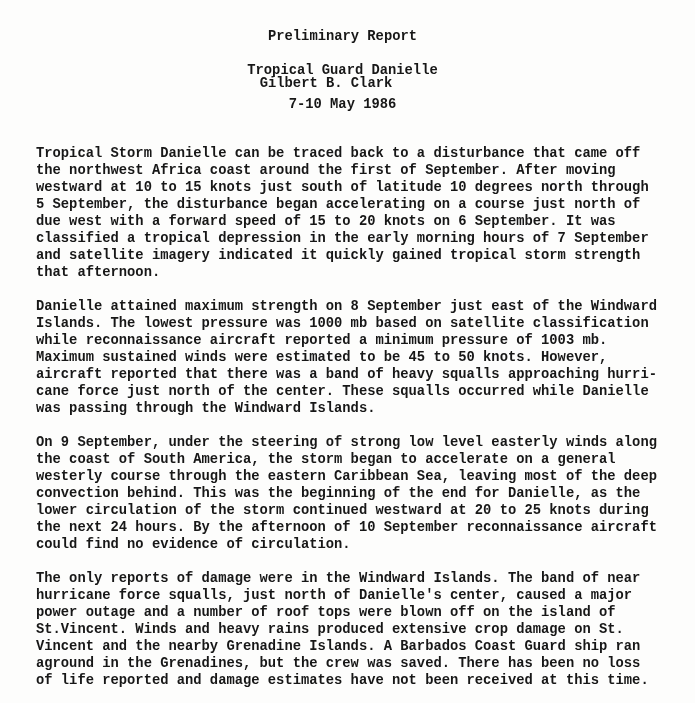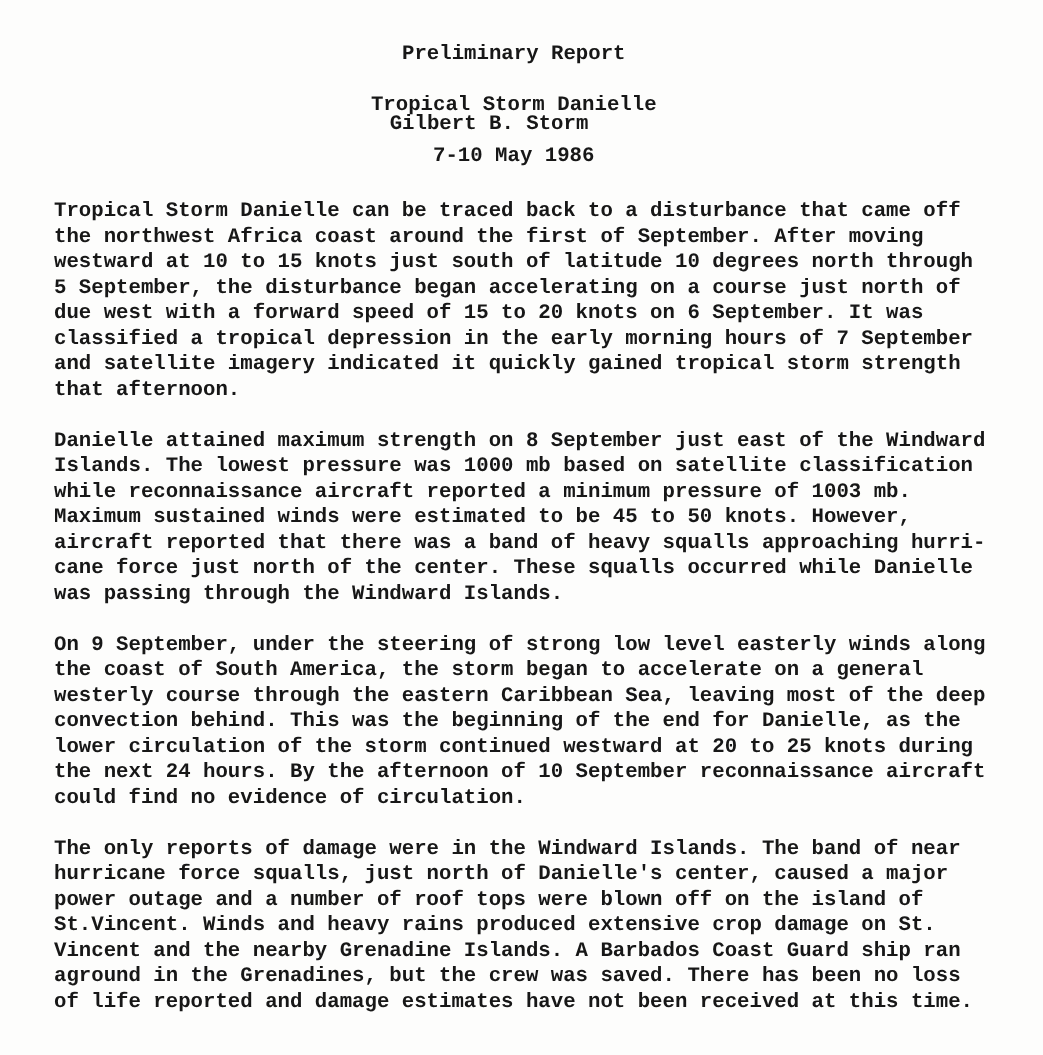--- a/index.html
+++ b/index.html
@@ -38,36 +38,36 @@
     width: 652px;
     text-align: center;
   }
   .body-text {
     position: absolute;
     top: 129px;
     left: 36px;
     width: 640px;
   }
   .para {
-    margin: 4px 0 17px 0;
+    margin: 16px 0 17px 0;
     white-space: pre-line;
   }
 </style>
 </head>
 <body>
 
 <div class="page">
 
   <div class="title-block">
     <span class="title-line">Preliminary Report</span>
-    <span class="title-line">Tropical Storm Danielle</span>
+    <span class="title-line">Tropical Guard Danielle</span>
     <span class="title-line">7-10 May 1986</span>
   </div>
 
-  <div class="author-line">Gilbert B. Storm</div>
+  <div class="author-line">Gilbert B. Clark</div>
 
   <div class="body-text">
     <p class="para">Tropical Storm Danielle can be traced back to a disturbance that came off
 the northwest Africa coast around the first of September. After moving
 westward at 10 to 15 knots just south of latitude 10 degrees north through
 5 September, the disturbance began accelerating on a course just north of
 due west with a forward speed of 15 to 20 knots on 6 September. It was
 classified a tropical depression in the early morning hours of 7 September
 and satellite imagery indicated it quickly gained tropical storm strength
 that afternoon.</p>

